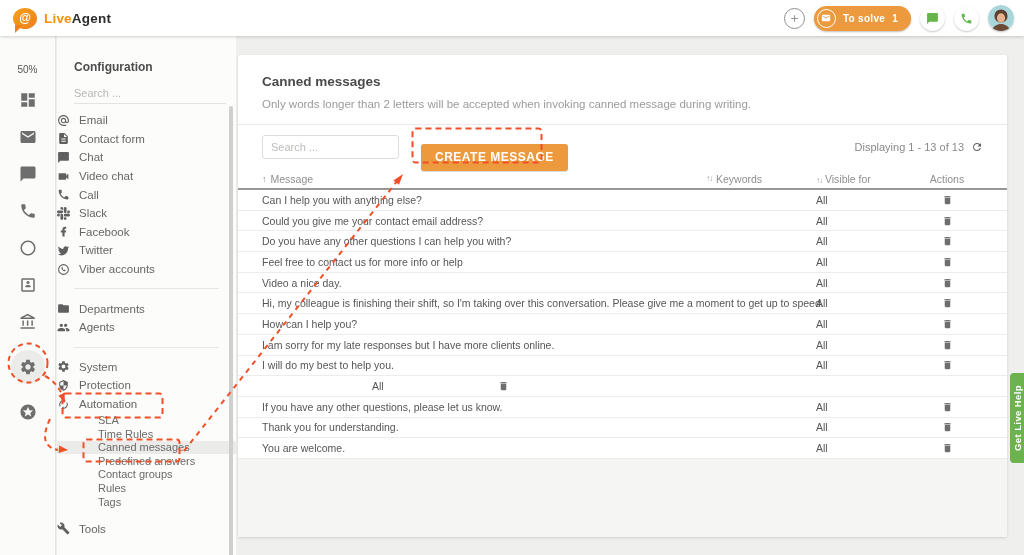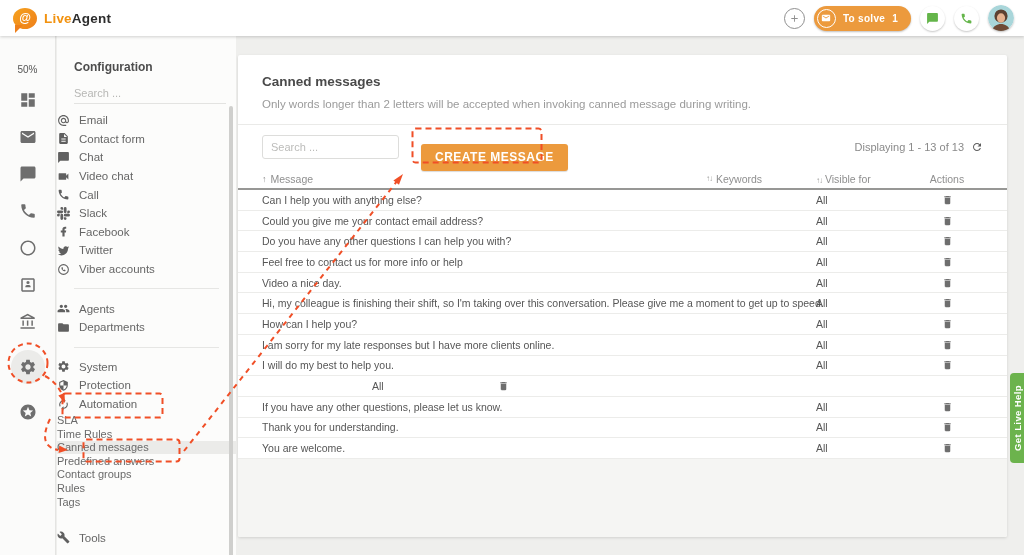--- a/index.html
+++ b/index.html
@@ -52,24 +52,24 @@
   .sidebar{ position:absolute; left:57px; top:36px; width:179px; height:519px; background:#fcfcfb; z-index:9; }
   .sb-title{ margin:24px 0 0 17px; font-size:12px; font-weight:bold; color:#4d4d4d; }
   .sb-search{ margin:11px 0 0 17px; width:152px; border:none; outline:none; background:transparent;
     border-bottom:1px solid #e3e3e1; font-size:11px; padding:2px 0 4px; color:#555; }
   .sb-search::placeholder{ color:#b7b7b5; }
   .sb-list{ margin-top:7px; }
   .side-item{ height:18.6px; display:flex; align-items:center; gap:9px; 
     font-size:11.5px; color:#666; cursor:pointer; white-space:nowrap; }
   .side-item svg{ width:13px; height:13px; fill:#606060; flex:0 0 13px; }
   .sb-divider{ height:1px; background:#e6e6e4; margin:10px 0 10px 17px; width:145px; }
-  .sub-item{ height:13.6px; display:flex; align-items:center; 
+  .sub-item{ height:13.6px; display:flex; align-items:center; padding-left:41px;
     font-size:11px; color:#6a6a6a; cursor:pointer; white-space:nowrap; }
   .sub-item.active{ background:#ebebe9; }
-  .sb-tools{ margin-top:20px; }
+  .sb-tools{ margin-top:11px; }
   .sb-scroll{ position:absolute; right:3px; top:70px; width:4px; height:452px;
     background:#cfcfcd; border-radius:2px; cursor:pointer; }
 
   
   .card{ position:absolute; left:238px; top:55px; width:769px; height:482px; background:#fff;
     border-radius:2px; box-shadow:0 1px 3px rgba(0,0,0,.13); display:flex; flex-direction:column; }
   .card-head{ padding:19px 24px 14px; border-bottom:1px solid #eaeae8; }
   .card-title{ font-size:13.5px; font-weight:bold; color:#4a4a4a; }
   .card-sub{ margin-top:9px; font-size:11.5px; color:#9b9b9b; }
   .toolbar{ height:44px; display:flex; align-items:center; padding:0 24px; }
@@ -257,29 +257,29 @@
     <div class="side-item">
         <svg viewBox="0 0 24 24">
           <circle cx="12" cy="12" r="9" fill="none" stroke="#606060" stroke-width="2"></circle>
           <path d="M9.2 7.6c.5-.1.9.1 1.1.5l.7 1.3c.2.3.1.7-.1 1l-.6.6c.4.9 1.1 1.6 2 2l.6-.6c.3-.3.7-.3 1-.1l1.3.7c.4.2.6.7.5 1.1-.2.8-.9 1.4-1.7 1.3-3-.3-5.4-2.7-5.8-5.7-.1-.9.4-1.7 1-2.1z"></path>
         </svg>
         <span>Viber accounts</span>
       </div>
     <div class="sb-divider"></div>
     <div class="side-item">
         <svg viewBox="0 0 24 24">
+          <path d="M10 4H4c-1.1 0-1.99.9-1.99 2L2 18c0 1.1.9 2 2 2h16c1.1 0 2-.9 2-2V8c0-1.1-.9-2-2-2h-8l-2-2z"></path>
+        </svg>
+        <span>Departments</span>
+      </div>
+    <div class="side-item">
+        <svg viewBox="0 0 24 24">
           <path d="M16 11c1.66 0 2.99-1.34 2.99-3S17.66 5 16 5s-3 1.34-3 3 1.34 3 3 3zm-8 0c1.66 0 2.99-1.34 2.99-3S9.66 5 8 5 5 6.34 5 8s1.34 3 3 3zm0 2c-2.33 0-7 1.17-7 3.5V19h14v-2.5c0-2.33-4.67-3.5-7-3.5zm8 0c-.29 0-.62.02-.97.05 1.16.84 1.97 1.97 1.97 3.45V19h6v-2.5c0-2.33-4.67-3.5-7-3.5z"></path>
         </svg>
         <span>Agents</span>
-      </div>
-    <div class="side-item">
-        <svg viewBox="0 0 24 24">
-          <path d="M10 4H4c-1.1 0-1.99.9-1.99 2L2 18c0 1.1.9 2 2 2h16c1.1 0 2-.9 2-2V8c0-1.1-.9-2-2-2h-8l-2-2z"></path>
-        </svg>
-        <span>Departments</span>
       </div>
     <div class="sb-divider"></div>
     <div class="side-item">
         <svg viewBox="0 0 24 24">
           <path d="M19.14 12.94c.04-.3.06-.61.06-.94 0-.32-.02-.64-.07-.94l2.03-1.58c.18-.14.23-.41.12-.61l-1.92-3.32c-.12-.22-.37-.29-.59-.22l-2.39.96c-.5-.38-1.03-.7-1.62-.94l-.36-2.54c-.04-.24-.24-.41-.48-.41h-3.84c-.24 0-.43.17-.47.41l-.36 2.54c-.59.24-1.13.57-1.62.94l-2.39-.96c-.22-.08-.47 0-.59.22L2.74 8.87c-.12.21-.08.47.12.61l2.03 1.58c-.05.3-.09.63-.09.94s.02.64.07.94l-2.03 1.58c-.18.14-.23.41-.12.61l1.92 3.32c.12.22.37.29.59.22l2.39-.96c.5.38 1.03.7 1.62.94l.36 2.54c.05.24.24.41.48.41h3.84c.24 0 .44-.17.47-.41l.36-2.54c.59-.24 1.13-.56 1.62-.94l2.39.96c.22.08.47 0 .59-.22l1.92-3.32c.12-.22.07-.47-.12-.61l-2.01-1.58zM12 15.6c-1.98 0-3.6-1.62-3.6-3.6s1.62-3.6 3.6-3.6 3.6 1.62 3.6 3.6-1.62 3.6-3.6 3.6z"></path>
         </svg>
         <span>System</span>
       </div>
     <div class="side-item">
         <svg viewBox="0 0 24 24">

